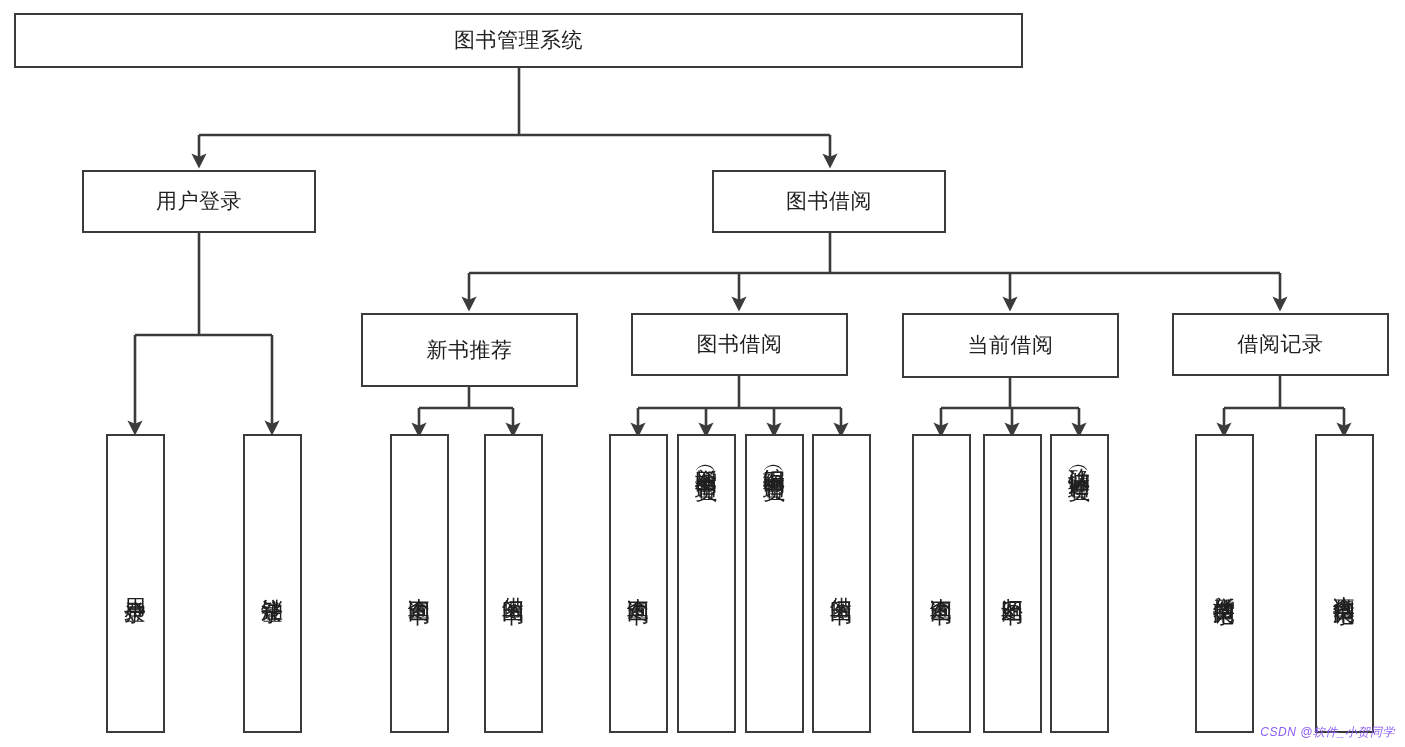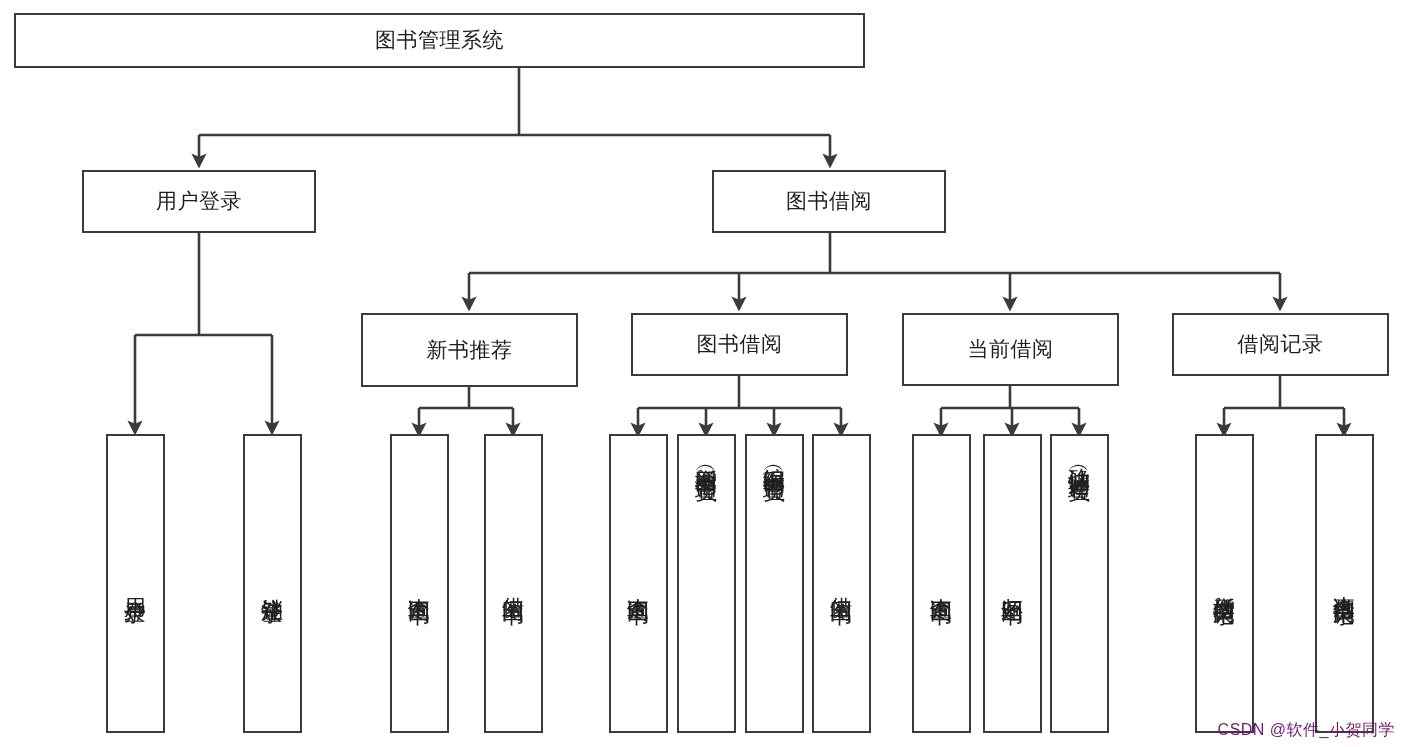--- a/index.html
+++ b/index.html
@@ -58,25 +58,26 @@
     padding-top: 14px;
   }
   .node-box.leaf-short {
     align-items: center;
     padding-top: 0;
   }
   .watermark {
     position: absolute;
     right: 10px;
     bottom: 6px;
-    font-size: 16px;
-    color: #701a75;
+    font-size: 12px;
+    color: #8b5cf6;
     letter-spacing: 0.5px;
     white-space: nowrap;
     pointer-events: none;
+    font-style: italic;
   }
 </style>
 </head>
 <body>
 
 <div id="diagram-root">
 
   <svg class="flow" viewBox="0 0 1405 747">
     <defs>
       <marker id="arrow" viewBox="0 0 12 12" refX="6" refY="6" markerWidth="7" markerHeight="7" orient="auto-start-reverse">
@@ -120,38 +121,38 @@
       <path d="M 1012 408 L 1012 430" marker-end="url(#arrow)"></path>
       <path d="M 1079 408 L 1079 430" marker-end="url(#arrow)"></path>
 
       <path d="M 1280 376 L 1280 408"></path>
       <path d="M 1224 408 L 1344 408"></path>
       <path d="M 1224 408 L 1224 430" marker-end="url(#arrow)"></path>
       <path d="M 1344 408 L 1344 430" marker-end="url(#arrow)"></path>
     </g>
   </svg>
 
-  <div class="node-box" style="left:14px; top:13px; width:851px; height:55px;">
+  <div class="node-box" style="left:14px; top:13px; width:1009px; height:55px;">
     <span class="node-label">图书管理系统</span>
   </div>
 
   <div class="node-box" style="left:82px; top:170px; width:234px; height:63px;">
     <span class="node-label">用户登录</span>
   </div>
   <div class="node-box" style="left:712px; top:170px; width:234px; height:63px;">
     <span class="node-label">图书借阅</span>
   </div>
 
   <div class="node-box" style="left:361px; top:313px; width:217px; height:74px;">
     <span class="node-label">新书推荐</span>
   </div>
   <div class="node-box" style="left:631px; top:313px; width:217px; height:63px;">
     <span class="node-label">图书借阅</span>
   </div>
-  <div class="node-box" style="left:902px; top:313px; width:217px; height:73px;">
+  <div class="node-box" style="left:902px; top:313px; width:217px; height:65px;">
     <span class="node-label">当前借阅</span>
   </div>
   <div class="node-box" style="left:1172px; top:313px; width:217px; height:63px;">
     <span class="node-label">借阅记录</span>
   </div>
 
   <div class="node-box vertical leaf-short" style="left:106px; top:434px; width:59px; height:299px;">
     <span class="node-label">用户登录</span>
   </div>
   <div class="node-box vertical leaf-short" style="left:243px; top:434px; width:59px; height:299px;">

